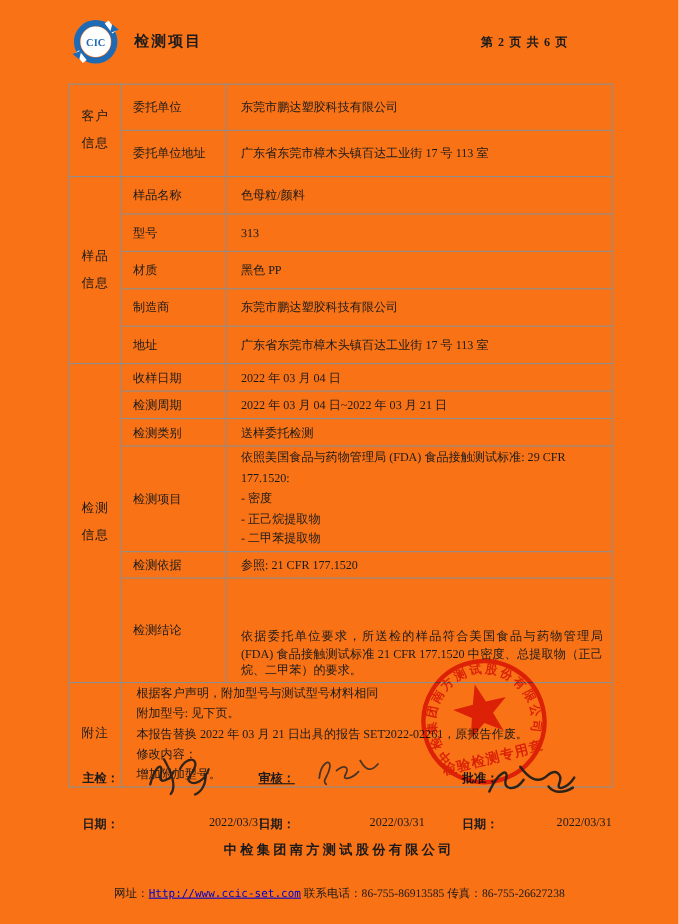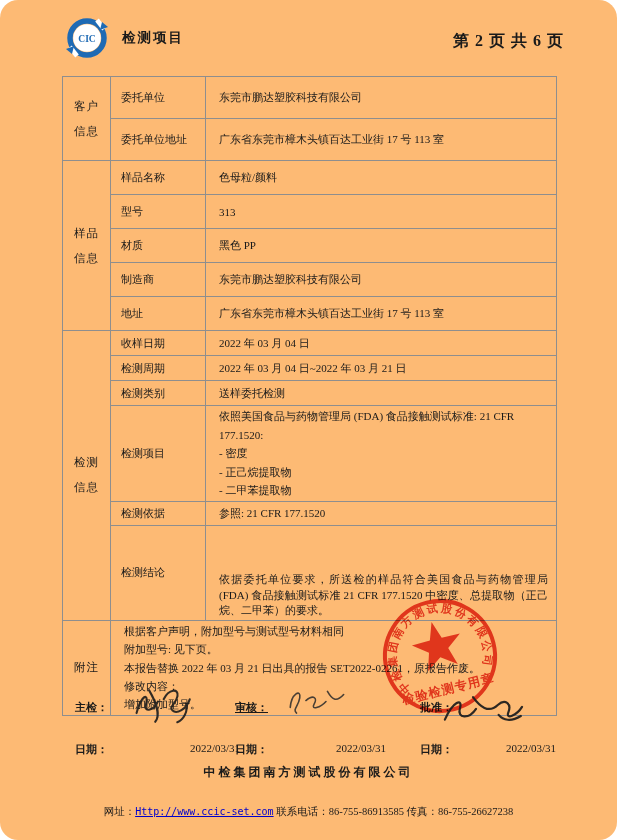--- a/index.html
+++ b/index.html
@@ -1,23 +1,23 @@
 <!DOCTYPE html>
 <html><head>
 <meta charset="utf-8">
 <style>
   html,body{margin:0;padding:0;background:#fff;}
-  .page{position:relative;width:617px;height:840px;background:#fdba74;overflow:hidden;
-        font-family:"Liberation Serif","DejaVu Serif",serif;color:#1a1a1a;border-radius:18px;}
+  .page{position:relative;width:617px;height:840px;background:#f97316;overflow:hidden;
+        font-family:"Liberation Serif","DejaVu Serif",serif;color:#1a1a1a;}
 
   
   .logo{position:absolute;left:66px;top:17px;width:42px;height:42px;}
   .hdr-title{position:absolute;left:122px;top:29px;font-size:13.5px;font-weight:bold;letter-spacing:2px;}
   .hdr-no{position:absolute;left:237px;top:31px;font-size:11.5px;font-weight:bold;}
-  .hdr-page{position:absolute;left:437px;top:31px;font-size:16px;font-weight:bold;letter-spacing:1px;margin-left:16px;}
+  .hdr-page{position:absolute;left:437px;top:31px;font-size:11px;font-weight:bold;letter-spacing:1px;}
 
   
   .tbl-wrap{position:absolute;left:62px;top:76px;}
   table{border-collapse:collapse;width:494px;table-layout:fixed;}
   td{border:1px solid #8e8e8e;font-size:11px;vertical-align:middle;background:transparent;}
   .sec{text-align:center;padding:0;}
   .sec span{display:inline-block;width:25px;line-height:25px;letter-spacing:1px;word-break:break-all;font-size:11.5px;}
   .flabel{padding-left:10px;}
   .fvalue{padding-left:13px;padding-right:8px;}
   .r33{height:42px;} .r34{height:34px;} .r25{height:25px;} .r24{height:24px;}
@@ -108,21 +108,21 @@
         <td class="flabel">检测周期</td>
         <td class="fvalue">2022 年 03 月 04 日~2022 年 03 月 21 日</td>
       </tr>
       <tr class="r25">
         <td class="flabel">检测类别</td>
         <td class="fvalue">送样委托检测</td>
       </tr>
       <tr class="items-row">
         <td class="flabel">检测项目</td>
         <td class="fvalue mline">
-          <div>依照美国食品与药物管理局 (FDA) 食品接触测试标准: 21 CFR</div>
+          <div>依照美国食品与药物管理局 (FDA) 食品接触测试标准: 29 CFR</div>
           <div>177.1520:</div>
           <div>- 密度</div>
           <div>- 正己烷提取物</div>
           <div>- 二甲苯提取物</div>
         </td>
       </tr>
       <tr class="r24">
         <td class="flabel">检测依据</td>
         <td class="fvalue">参照: 21 CFR 177.1520</td>
       </tr>

